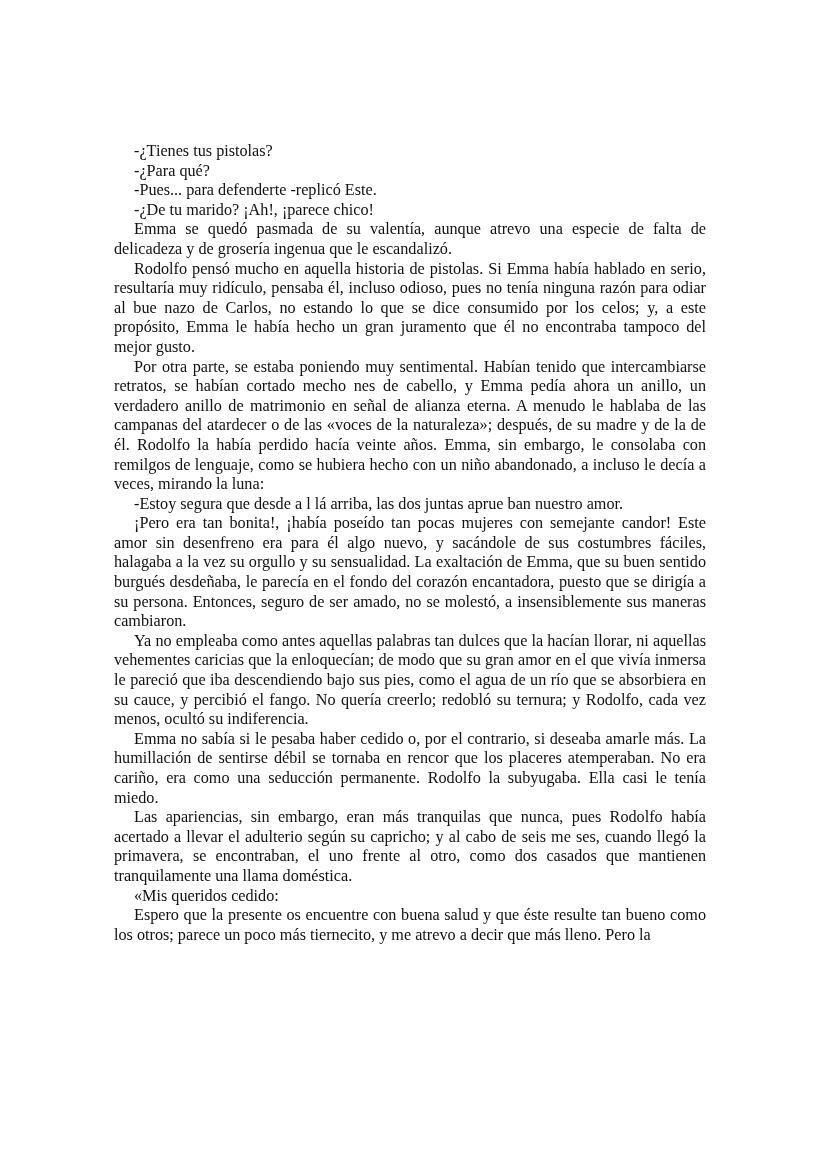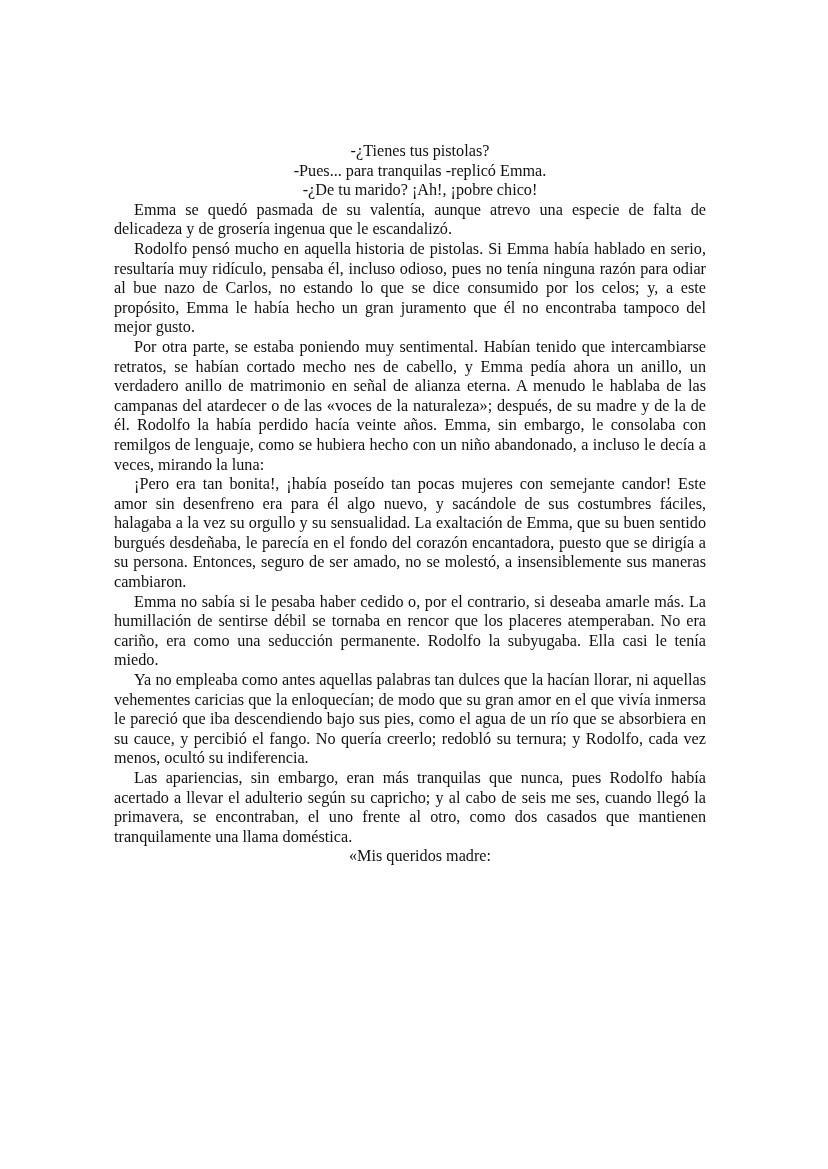--- a/index.html
+++ b/index.html
@@ -12,30 +12,33 @@
     font-family: "Liberation Serif", "DejaVu Serif", serif;
     font-size: 16.2px;
     line-height: 19.6px;
     color: #111111;
   }
   .page p {
     margin: 0;
     text-indent: 20px;
     text-align: justify;
   }
-  .page p.dialog { text-align: center; }
+  .page p.dialog { text-align: left; }
 </style>
 </head>
 <body>
 
 <div class="page">
   <p class="dialog">-¿Tienes tus pistolas?</p>
-  <p class="dialog">-Pues... para tranquilas -replicó Emma.</p>
-  <p class="dialog">-¿De tu marido? ¡Ah!, ¡pobre chico!</p>
+  <p class="dialog">-¿Para qué?</p>
+  <p class="dialog">-Pues... para defenderte -replicó Este.</p>
+  <p class="dialog">-¿De tu marido? ¡Ah!, ¡parece chico!</p>
   <p>Emma se quedó pasmada de su valentía, aunque atrevo una especie de falta de delicadeza y de grosería ingenua que le escandalizó.</p>
   <p>Rodolfo pensó mucho en aquella historia de pistolas. Si Emma había hablado en serio, resultaría muy ridículo, pensaba él, incluso odioso, pues no tenía ninguna razón para odiar al bue nazo de Carlos, no estando lo que se dice consumido por los celos; y, a este propósito, Emma le había hecho un gran juramento que él no encontraba tampoco del mejor gusto.</p>
   <p>Por otra parte, se estaba poniendo muy sentimental. Habían tenido que intercambiarse retratos, se habían cortado mecho nes de cabello, y Emma pedía ahora un anillo, un verdadero anillo de matrimonio en señal de alianza eterna. A menudo le hablaba de las campanas del atardecer o de las «voces de la naturaleza»; después, de su madre y de la de él. Rodolfo la había perdido hacía veinte años. Emma, sin embargo, le consolaba con remilgos de lenguaje, como se hubiera hecho con un niño abandonado, a incluso le decía a veces, mirando la luna:</p>
+  <p class="dialog">-Estoy segura que desde a l lá arriba, las dos juntas aprue ban nuestro amor.</p>
   <p>¡Pero era tan bonita!, ¡había poseído tan pocas mujeres con semejante candor! Este amor sin desenfreno era para él algo nuevo, y sacándole de sus costumbres fáciles, halagaba a la vez su orgullo y su sensualidad. La exaltación de Emma, que su buen sentido burgués desdeñaba, le parecía en el fondo del corazón encantadora, puesto que se dirigía a su persona. Entonces, seguro de ser amado, no se molestó, a insensiblemente sus maneras cambiaron.</p>
+  <p>Ya no empleaba como antes aquellas palabras tan dulces que la hacían llorar, ni aquellas vehementes caricias que la enloquecían; de modo que su gran amor en el que vivía inmersa le pareció que iba descendiendo bajo sus pies, como el agua de un río que se absorbiera en su cauce, y percibió el fango. No quería creerlo; redobló su ternura; y Rodolfo, cada vez menos, ocultó su indiferencia.</p>
   <p>Emma no sabía si le pesaba haber cedido o, por el contrario, si deseaba amarle más. La humillación de sentirse débil se tornaba en rencor que los placeres atemperaban. No era cariño, era como una seducción permanente. Rodolfo la subyugaba. Ella casi le tenía miedo.</p>
-  <p>Ya no empleaba como antes aquellas palabras tan dulces que la hacían llorar, ni aquellas vehementes caricias que la enloquecían; de modo que su gran amor en el que vivía inmersa le pareció que iba descendiendo bajo sus pies, como el agua de un río que se absorbiera en su cauce, y percibió el fango. No quería creerlo; redobló su ternura; y Rodolfo, cada vez menos, ocultó su indiferencia.</p>
   <p>Las apariencias, sin embargo, eran más tranquilas que nunca, pues Rodolfo había acertado a llevar el adulterio según su capricho; y al cabo de seis me ses, cuando llegó la primavera, se encontraban, el uno frente al otro, como dos casados que mantienen tranquilamente una llama doméstica.</p>
-  <p class="dialog">«Mis queridos madre:</p>
+  <p class="dialog">«Mis queridos cedido:</p>
+  <p>Espero que la presente os encuentre con buena salud y que éste resulte tan bueno como los otros; parece un poco más tiernecito, y me atrevo a decir  que más lleno. Pero la</p>
 </div>
 
 </body></html>

